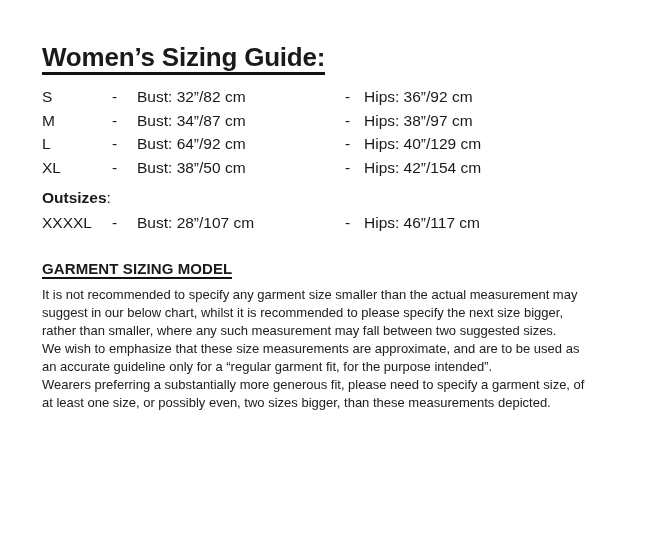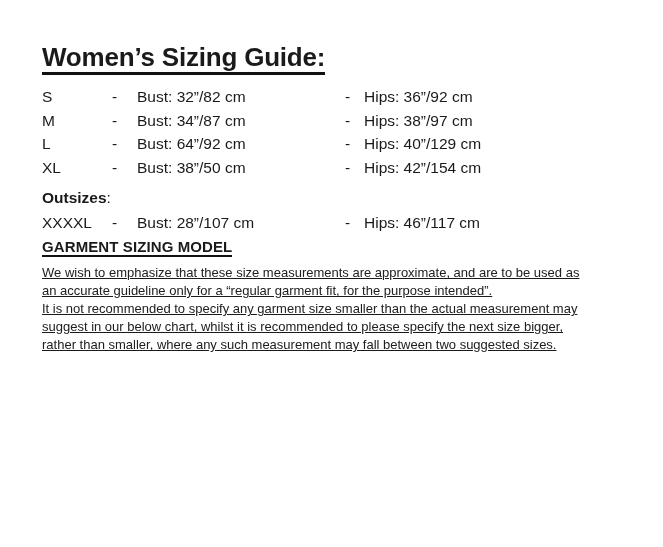--- a/index.html
+++ b/index.html
@@ -59,21 +59,21 @@
   }
   .outsizes-label {
     font-weight: bold;
   }
   .outsizes-label .colon {
     font-weight: normal;
   }
 
   
   .model-section {
-    text-decoration: underline;
+    margin-top: 22px;
   }
   .model-heading {
     font-size: 15px;
     font-weight: bold;
     display: inline-block;
     border-bottom: 2px solid #111111;
     padding-bottom: 0px;
     margin: 0 0 7px 0;
     letter-spacing: 0.1px;
     white-space: nowrap;
@@ -143,18 +143,19 @@
         <td>Bust: 28”/107 cm</td>
         <td>-</td>
         <td>Hips: 46”/117 cm</td>
       </tr>
     </tbody>
   </table>
 
   <div class="model-section">
     <div class="model-heading">GARMENT SIZING MODEL</div>
     <div class="model-body">
+      <p>It is not recommended to specify any garment size smaller than the actual measurement may suggest in our below chart, whilst it is recommended to please specify the next size bigger, rather than smaller, where any such measurement may fall between two suggested sizes.</p>
       <p>We wish to emphasize that these size measurements are approximate, and are to be used as an accurate guideline only for a “regular garment fit, for the purpose intended”.</p>
-      <p>It is not recommended to specify any garment size smaller than the actual measurement may suggest in our below chart, whilst it is recommended to please specify the next size bigger, rather than smaller, where any such measurement may fall between two suggested sizes.</p>
+      <p>Wearers preferring a substantially more generous fit, please need to specify a garment size, of at least one size, or possibly even, two sizes bigger, than these measurements depicted.</p>
     </div>
   </div>
 
 </div>
 
 </body></html>

